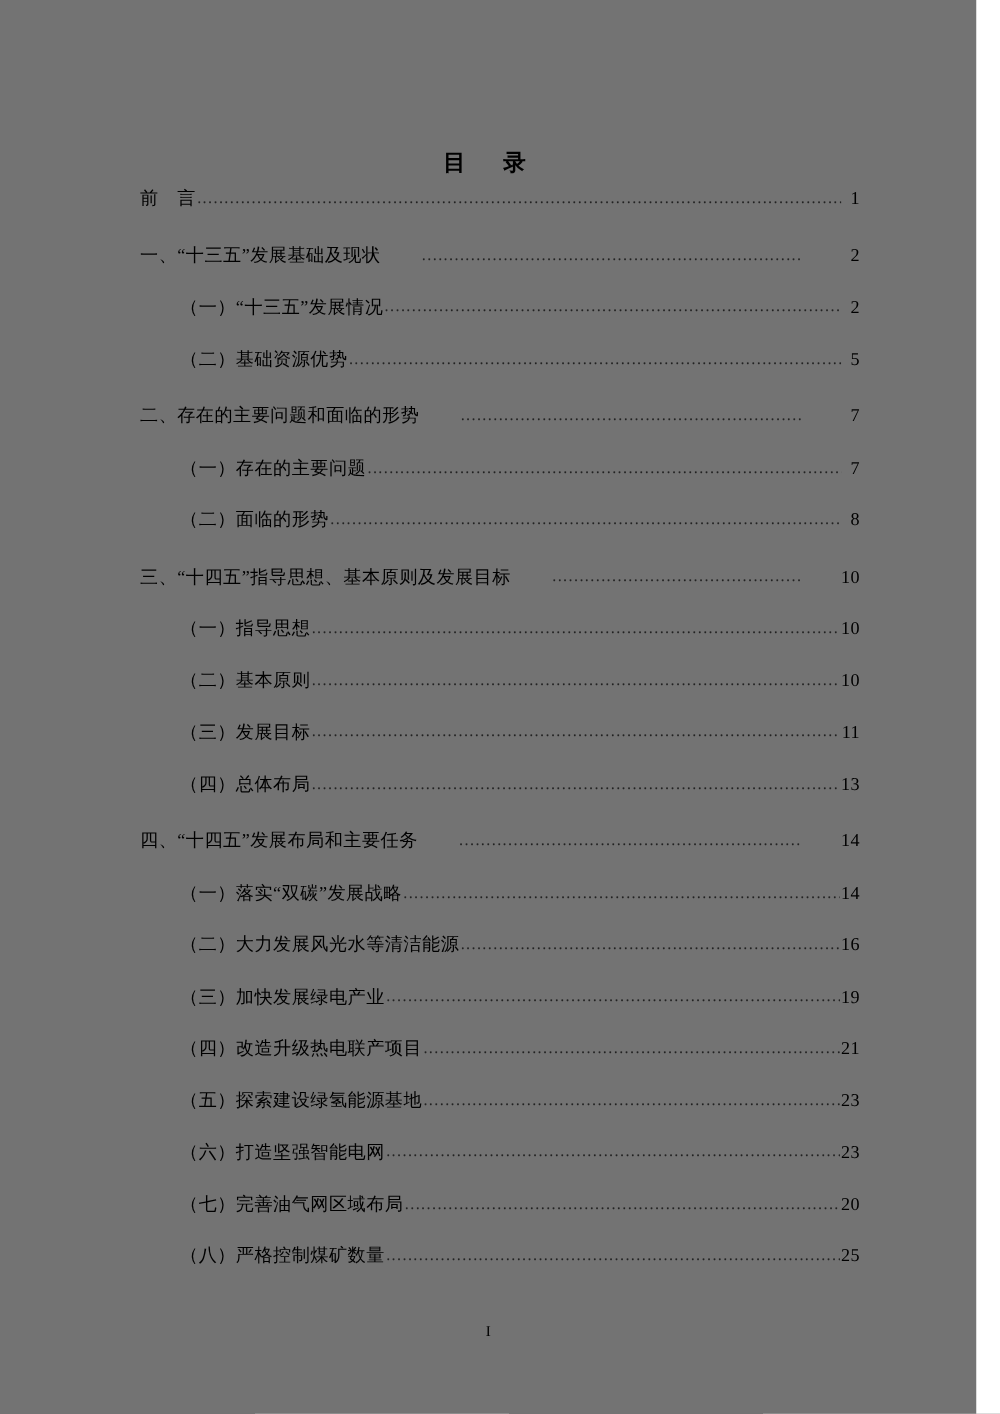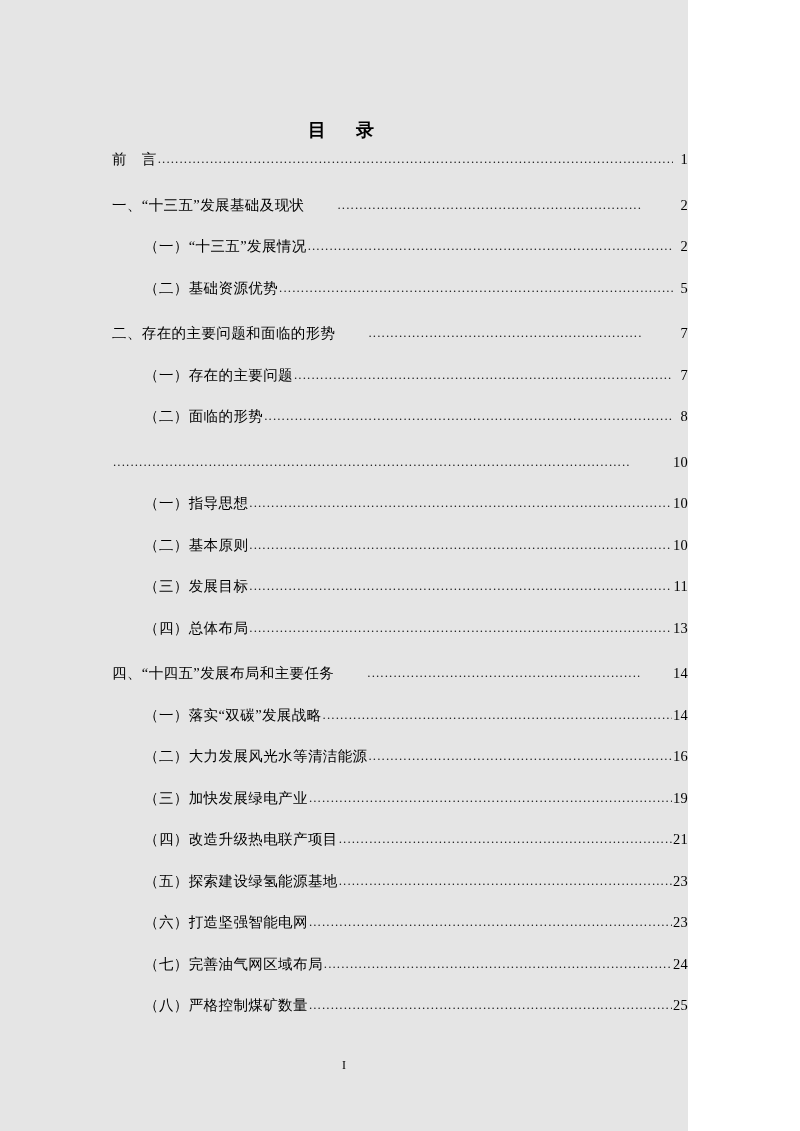--- a/index.html
+++ b/index.html
@@ -8,24 +8,24 @@
   }
   body {
     background: #ffffff;
     width: 800px;
     height: 1131px;
     font-family: "Liberation Serif", "DejaVu Serif", serif;
     color: #000000;
   }
   .page {
     position: relative;
-    width: 688px;
+    width: 781px;
     height: 1131px;
     box-sizing: border-box;
-    background: #e5e5e5;
+    background: #737373;
     overflow: hidden;
   }
   .toc-title {
     text-align: center;
     font-size: 18px;
     font-weight: bold;
     letter-spacing: 6px;
     margin-top: 118px;
     margin-bottom: 0;
     color: #000;
@@ -119,20 +119,21 @@
         <span class="lbl">（一）存在的主要问题</span>
         <span class="dots">.......................................................................................................................</span>
         <span class="pg">7</span>
       </li>
       <li class="toc-entry lvl-2">
         <span class="lbl">（二）面临的形势</span>
         <span class="dots">.......................................................................................................................</span>
         <span class="pg">8</span>
       </li>
       <li class="toc-entry lvl-1">
+        <span class="lbl">三、“十四五”指导思想、基本原则及发展目标</span>
         <span class="dots">.......................................................................................................................</span>
         <span class="pg">10</span>
       </li>
       <li class="toc-entry lvl-2">
         <span class="lbl">（一）指导思想</span>
         <span class="dots">.......................................................................................................................</span>
         <span class="pg">10</span>
       </li>
       <li class="toc-entry lvl-2">
         <span class="lbl">（二）基本原则</span>
@@ -180,21 +181,21 @@
         <span class="pg">23</span>
       </li>
       <li class="toc-entry lvl-2">
         <span class="lbl">（六）打造坚强智能电网</span>
         <span class="dots">.......................................................................................................................</span>
         <span class="pg">23</span>
       </li>
       <li class="toc-entry lvl-2">
         <span class="lbl">（七）完善油气网区域布局</span>
         <span class="dots">.......................................................................................................................</span>
-        <span class="pg">24</span>
+        <span class="pg">20</span>
       </li>
       <li class="toc-entry lvl-2">
         <span class="lbl">（八）严格控制煤矿数量</span>
         <span class="dots">.......................................................................................................................</span>
         <span class="pg">25</span>
       </li>
     </ul>
 
   <div class="page-footer">I</div>
 

